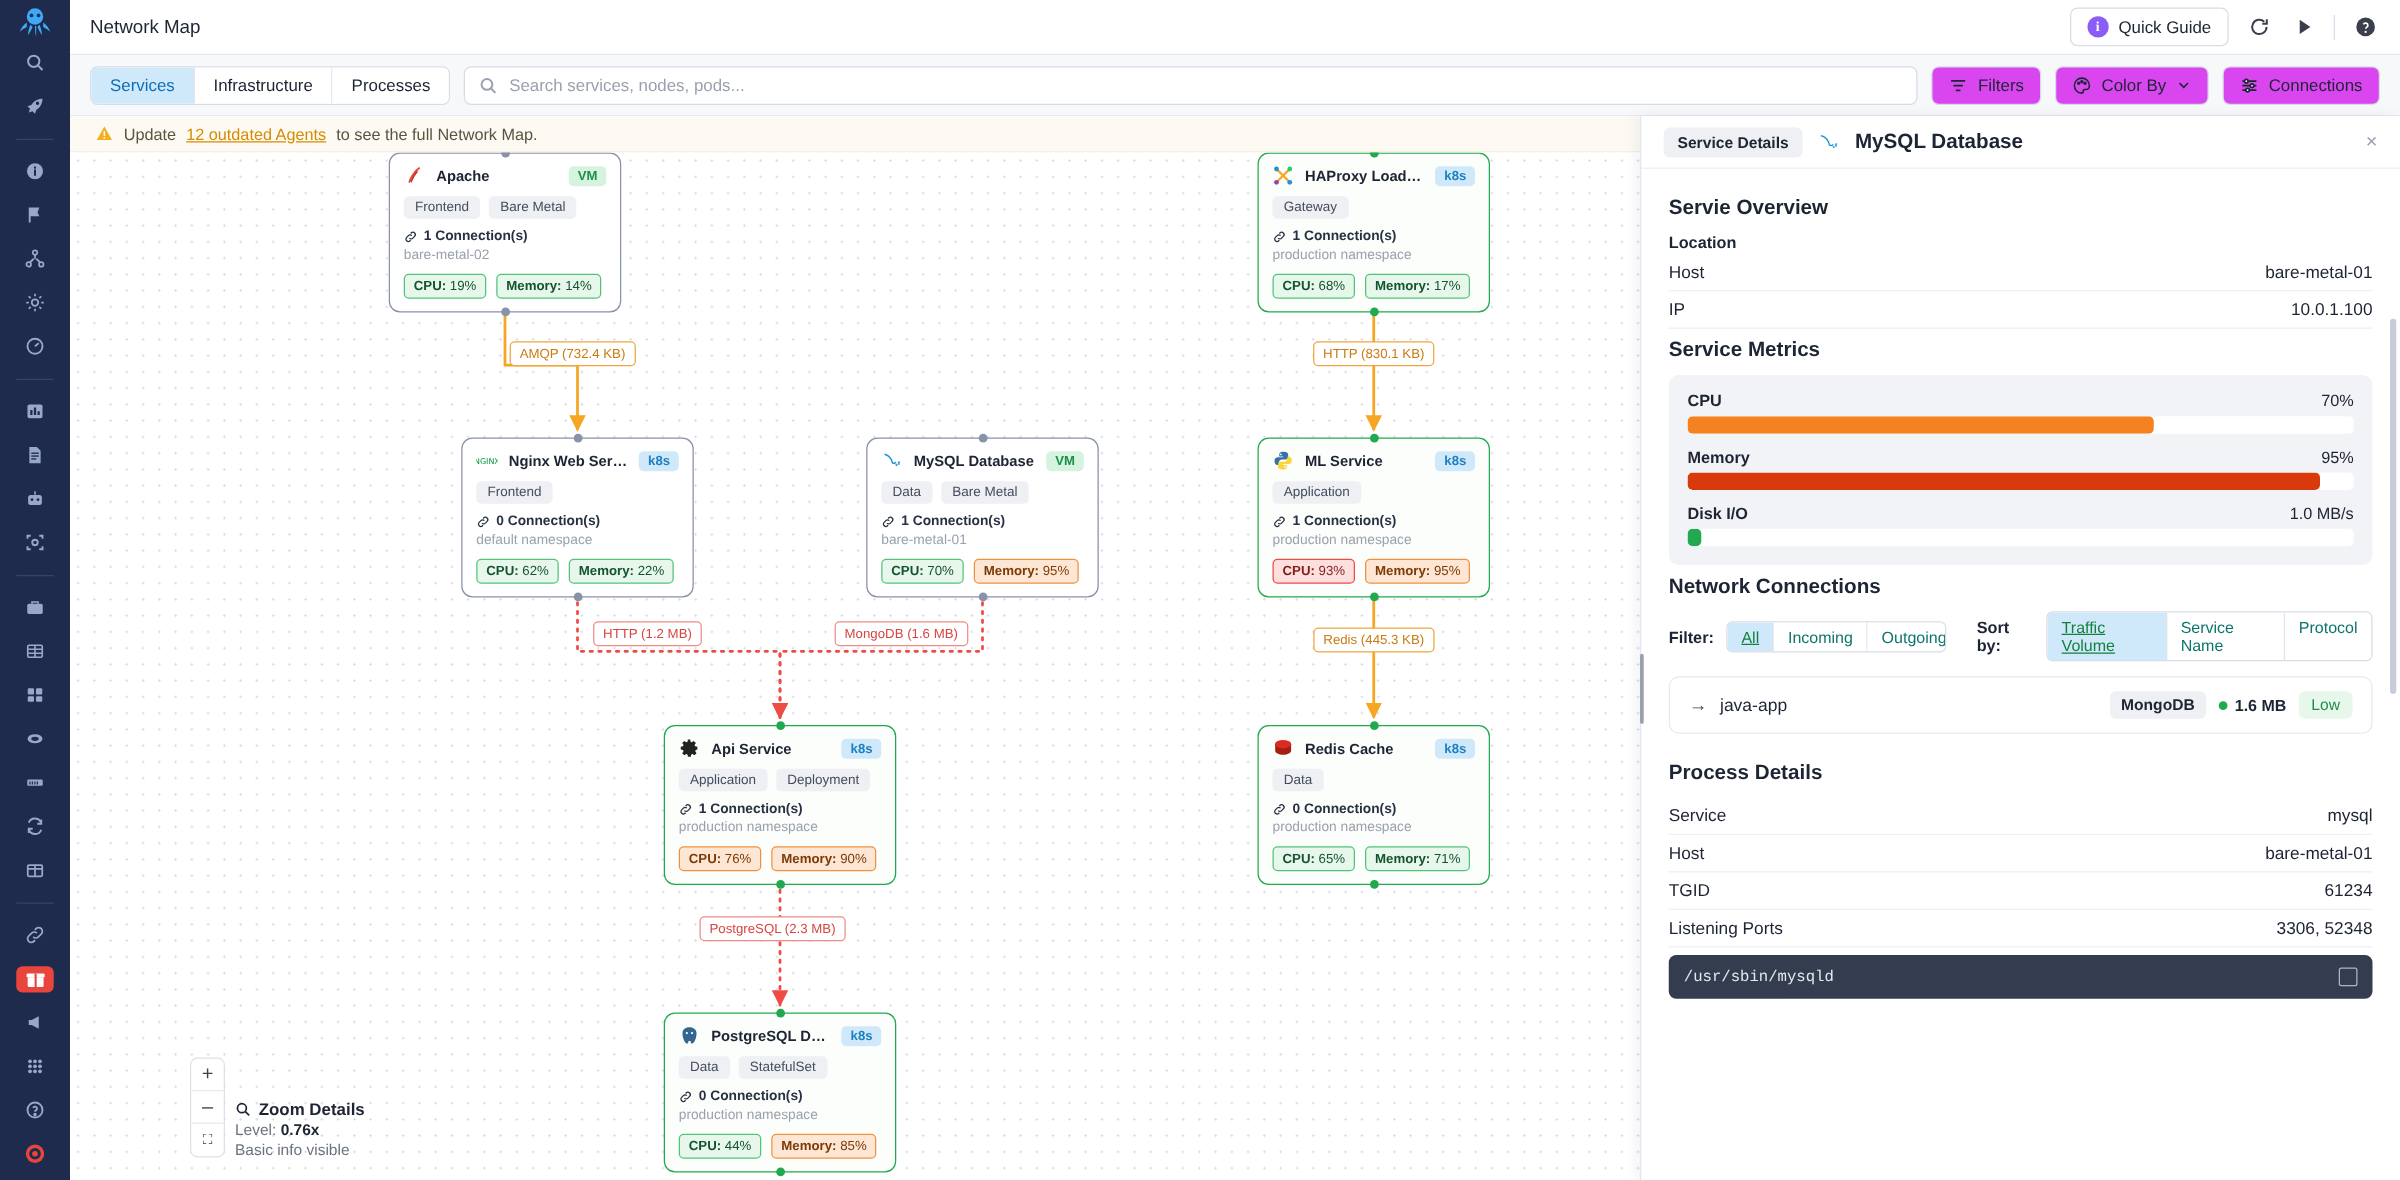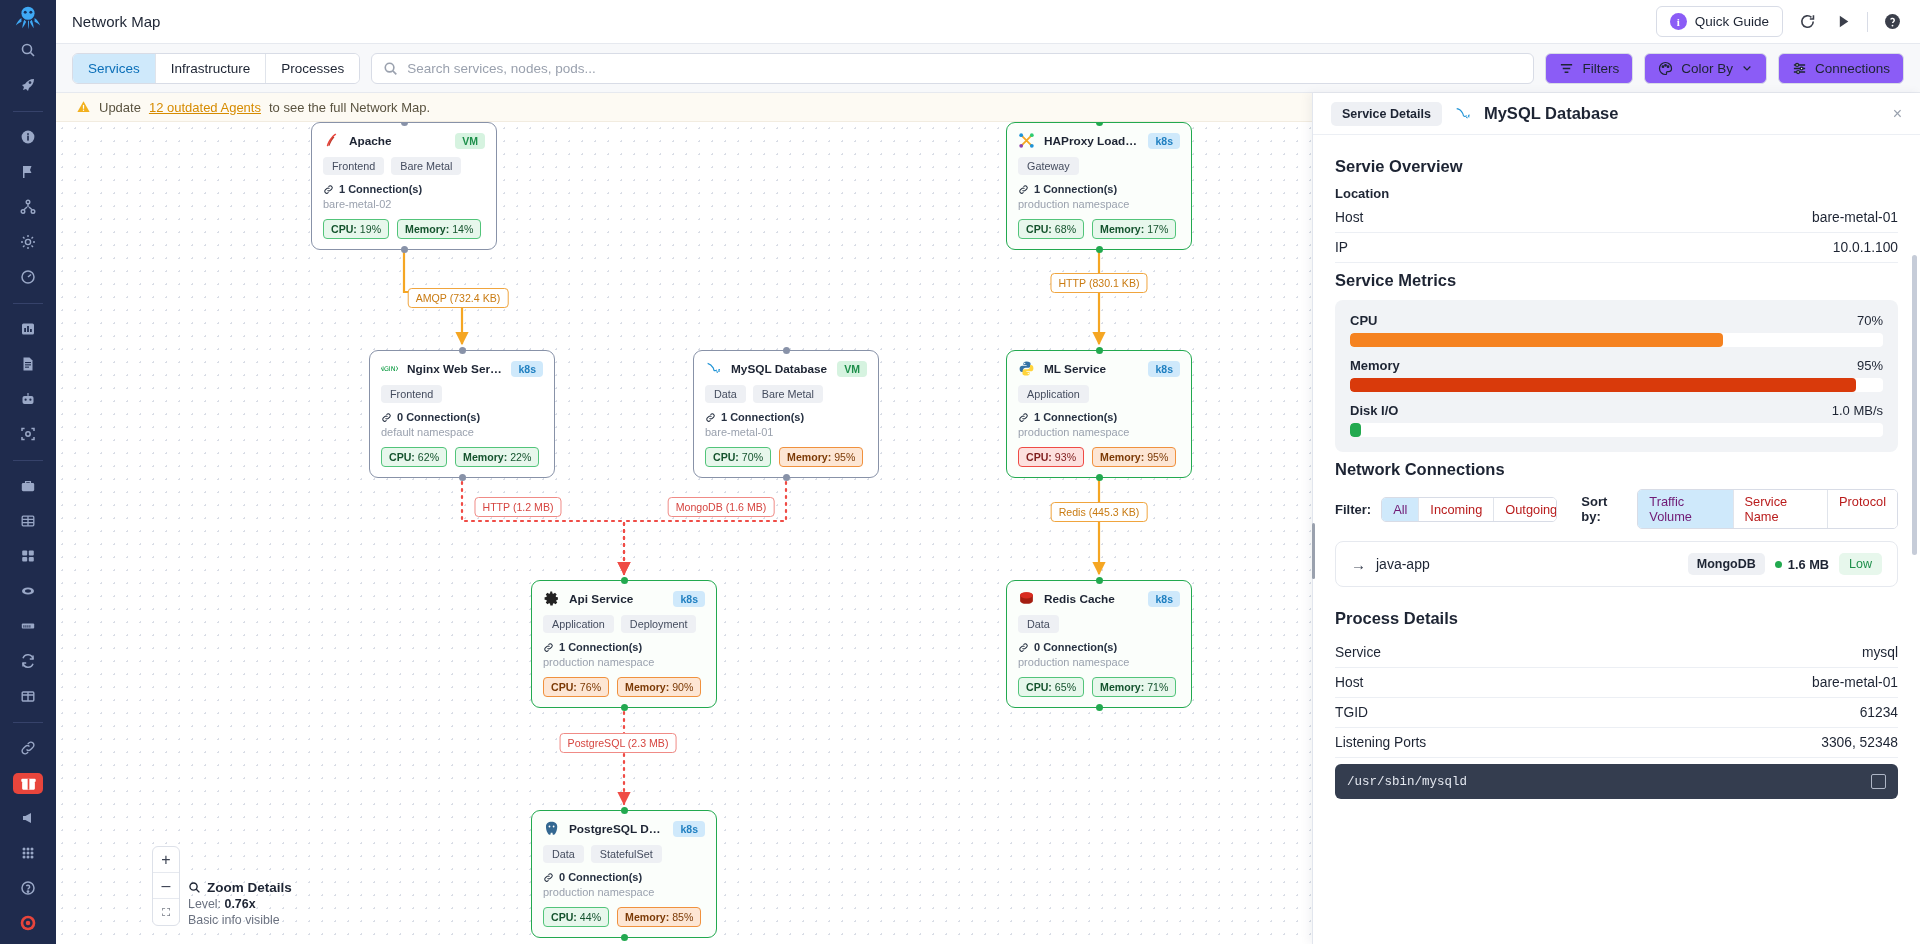--- a/index.html
+++ b/index.html
@@ -72,21 +72,21 @@
     background: #fff; display: flex; align-items: center; padding: 0 11px; gap: 9px; min-width:0;
   }
   .search-wrap svg { width:15px; height:15px; color:#9aa1ae; flex:0 0 auto;}
   .search-input {
     border: none; outline: none; font-size: 13.5px; color: #1d2433; width: 100%;
     font-family: "Liberation Sans", sans-serif; background: transparent;
   }
   .search-input::placeholder { color: #9aa1ae; }
   .tb-btn {
     display: flex; align-items: center; gap: 8px; height: 31px; padding: 0 13px;
-    border: 1px solid #d8dce6; border-radius: 6px; background: #8b5cf6;
+    border: 1px solid #d8dce6; border-radius: 6px; background: #d946ef;
     font-size: 13.5px; color: #1d2433; cursor: pointer; white-space:nowrap;
   }
   .tb-btn svg { width: 15px; height: 15px; }
 
   
   .banner {
     height: 29px; background: #fdfaf3; display: flex; align-items: center;
     gap: 8px; padding: 0 20px; font-size: 13px; color: #5a5340; flex: 0 0 29px;
     border-bottom: 1px solid #f2ece0;
   }
@@ -193,25 +193,25 @@
   .mrow:last-child { margin-bottom: 0; }
   .mhead { display: flex; justify-content: space-between; font-size: 13px; font-weight: 700; color: #1d2433; margin-bottom: 5px; }
   .mhead .mval { font-weight: 400; font-size: 13px; }
   .mbar { height: 14px; background: #fff; border-radius: 4px; overflow: hidden; }
   .mfill { height: 100%; border-radius: 4px; }
 
   .filters { display: flex; align-items: center; gap: 10px; margin: 10px 0 12px 0; font-size: 13px; }
   .flabel { font-weight: 700; color: #1d2433; }
   .seg { display: flex; border: 1px solid #d8dce6; border-radius: 5px; overflow: hidden; }
   .seg span {
-    padding: 4px 11px; font-size: 12.8px; color: #b91c1c; background: #fff;
+    padding: 4px 11px; font-size: 12.8px; color: #0f766e; background: #fff;
     border-right: 1px solid #e0e4eb; cursor: pointer;
   }
   .seg span:last-child { border-right: none; }
-  .seg span.on { background: #cfe9fb; color: #701a75; }
+  .seg span.on { background: #cfe9fb; color: #15803d; text-decoration: underline; }
 
   .connrow {
     display: flex; align-items: center; border: 1px solid #e6e9ef; border-radius: 8px;
     padding: 11px 15px; gap: 10px;
   }
   .connrow .arrow { color: #3b4252; font-size: 15px; }
   .connrow .cname { font-size: 14px; color: #1d2433; flex: 1 1 auto; }
   .tagprot { font-size: 12.5px; font-weight: 700; background: #eef0f4; color: #1d2433; padding: 4px 9px; border-radius: 5px; }
   .tagvol { font-size: 12.8px; font-weight: 700; color: #1d2433; display: flex; align-items: center; gap: 6px; }
   .greendot { width: 7px; height: 7px; border-radius: 50%; background: #22a94f; }
@@ -848,21 +848,21 @@
             </div>
             <div class="nsline">production namespace</div>
             <div class="metrics">
               <span class="m ok"><b>CPU:</b> 44%</span>
               <span class="m warn"><b>Memory:</b> 85%</span>
             </div>
             <div class="port bot"></div>
           </div>
         </div>
       <div id="elabels">
-          <div class="elabel orange" style="left: 402px; top: 166px;">AMQP (732.4 KB)</div>
+          <div class="elabel orange" style="left: 402px; top: 151px;">AMQP (732.4 KB)</div>
           <div class="elabel orange" style="left: 1043px; top: 151px;">HTTP (830.1 KB)</div>
           <div class="elabel red" style="left: 462px; top: 375px;">HTTP (1.2 MB)</div>
           <div class="elabel red" style="left: 665px; top: 375px;">MongoDB (1.6 MB)</div>
           <div class="elabel orange" style="left: 1043px; top: 380px;">Redis (445.3 KB)</div>
           <div class="elabel red" style="left: 562px; top: 611px;">PostgreSQL (2.3 MB)</div>
           <div class="elabel red" style="left: 1303px; top: 150px;">Er</div>
         </div>
 
       <div class="zoomctl">
         <div class="zbtn">+</div>

